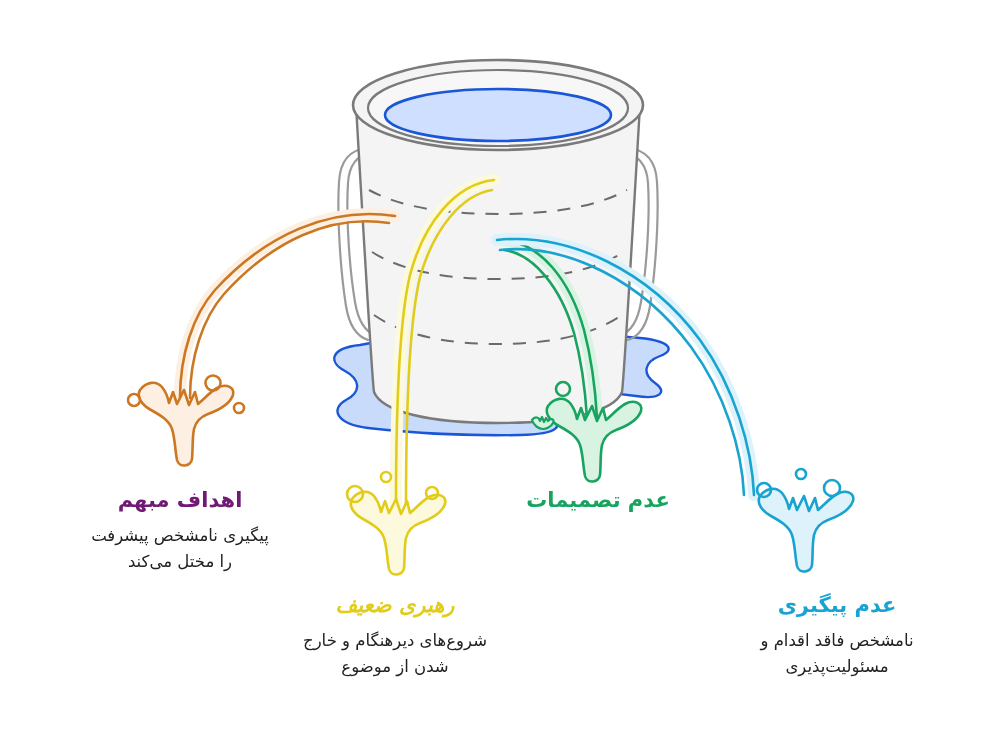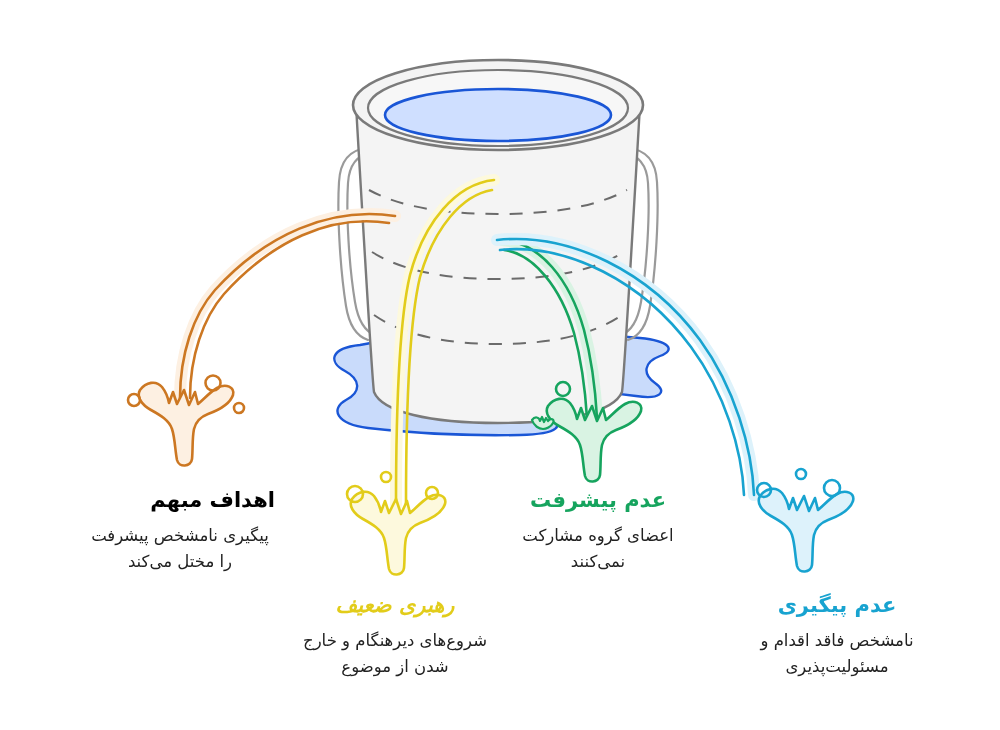--- a/index.html
+++ b/index.html
@@ -208,32 +208,31 @@
     </g>
     <g transform="translate(806,518)">
       <use href="#splash-shape" fill="#ddf2fb" stroke="#18a3d0" stroke-width="2.6" stroke-linejoin="round"></use>
       <circle cx="-42" cy="-28" r="7" fill="none" stroke="#18a3d0" stroke-width="2.6"></circle>
       <circle cx="-5" cy="-44" r="5" fill="none" stroke="#18a3d0" stroke-width="2.6"></circle>
       <circle cx="26" cy="-30" r="8" fill="none" stroke="#18a3d0" stroke-width="2.6"></circle>
     </g>
   </svg>
 
   <div class="label-block" id="block-0">
-    <p class="label-title" style="color: #000000; text-align: right;">اهداف مبهم</p>
+    <p class="label-title" style="color: #701a75;">اهداف مبهم</p>
     <p class="label-desc">پیگیری نامشخص پیشرفت را مختل می‌کند</p>
   </div>
 
   <div class="label-block" id="block-1">
     <p class="label-title" style="color: rgb(226, 204, 26); font-style: italic;">رهبری ضعیف</p>
     <p class="label-desc">شروع‌های دیرهنگام و خارج شدن از موضوع</p>
   </div>
 
   <div class="label-block" id="block-2">
-    <p class="label-title" style="color: rgb(22, 164, 94);">عدم پیشرفت</p>
-    <p class="label-desc">اعضای گروه مشارکت نمی‌کنند</p>
+    <p class="label-title" style="color: rgb(22, 164, 94);">عدم تصمیمات</p>
   </div>
 
   <div class="label-block" id="block-3">
     <p class="label-title" style="color: rgb(24, 163, 208);">عدم پیگیری</p>
     <p class="label-desc">نامشخص فاقد اقدام و مسئولیت‌پذیری</p>
   </div>
 
 </div>
 
 </body></html>

